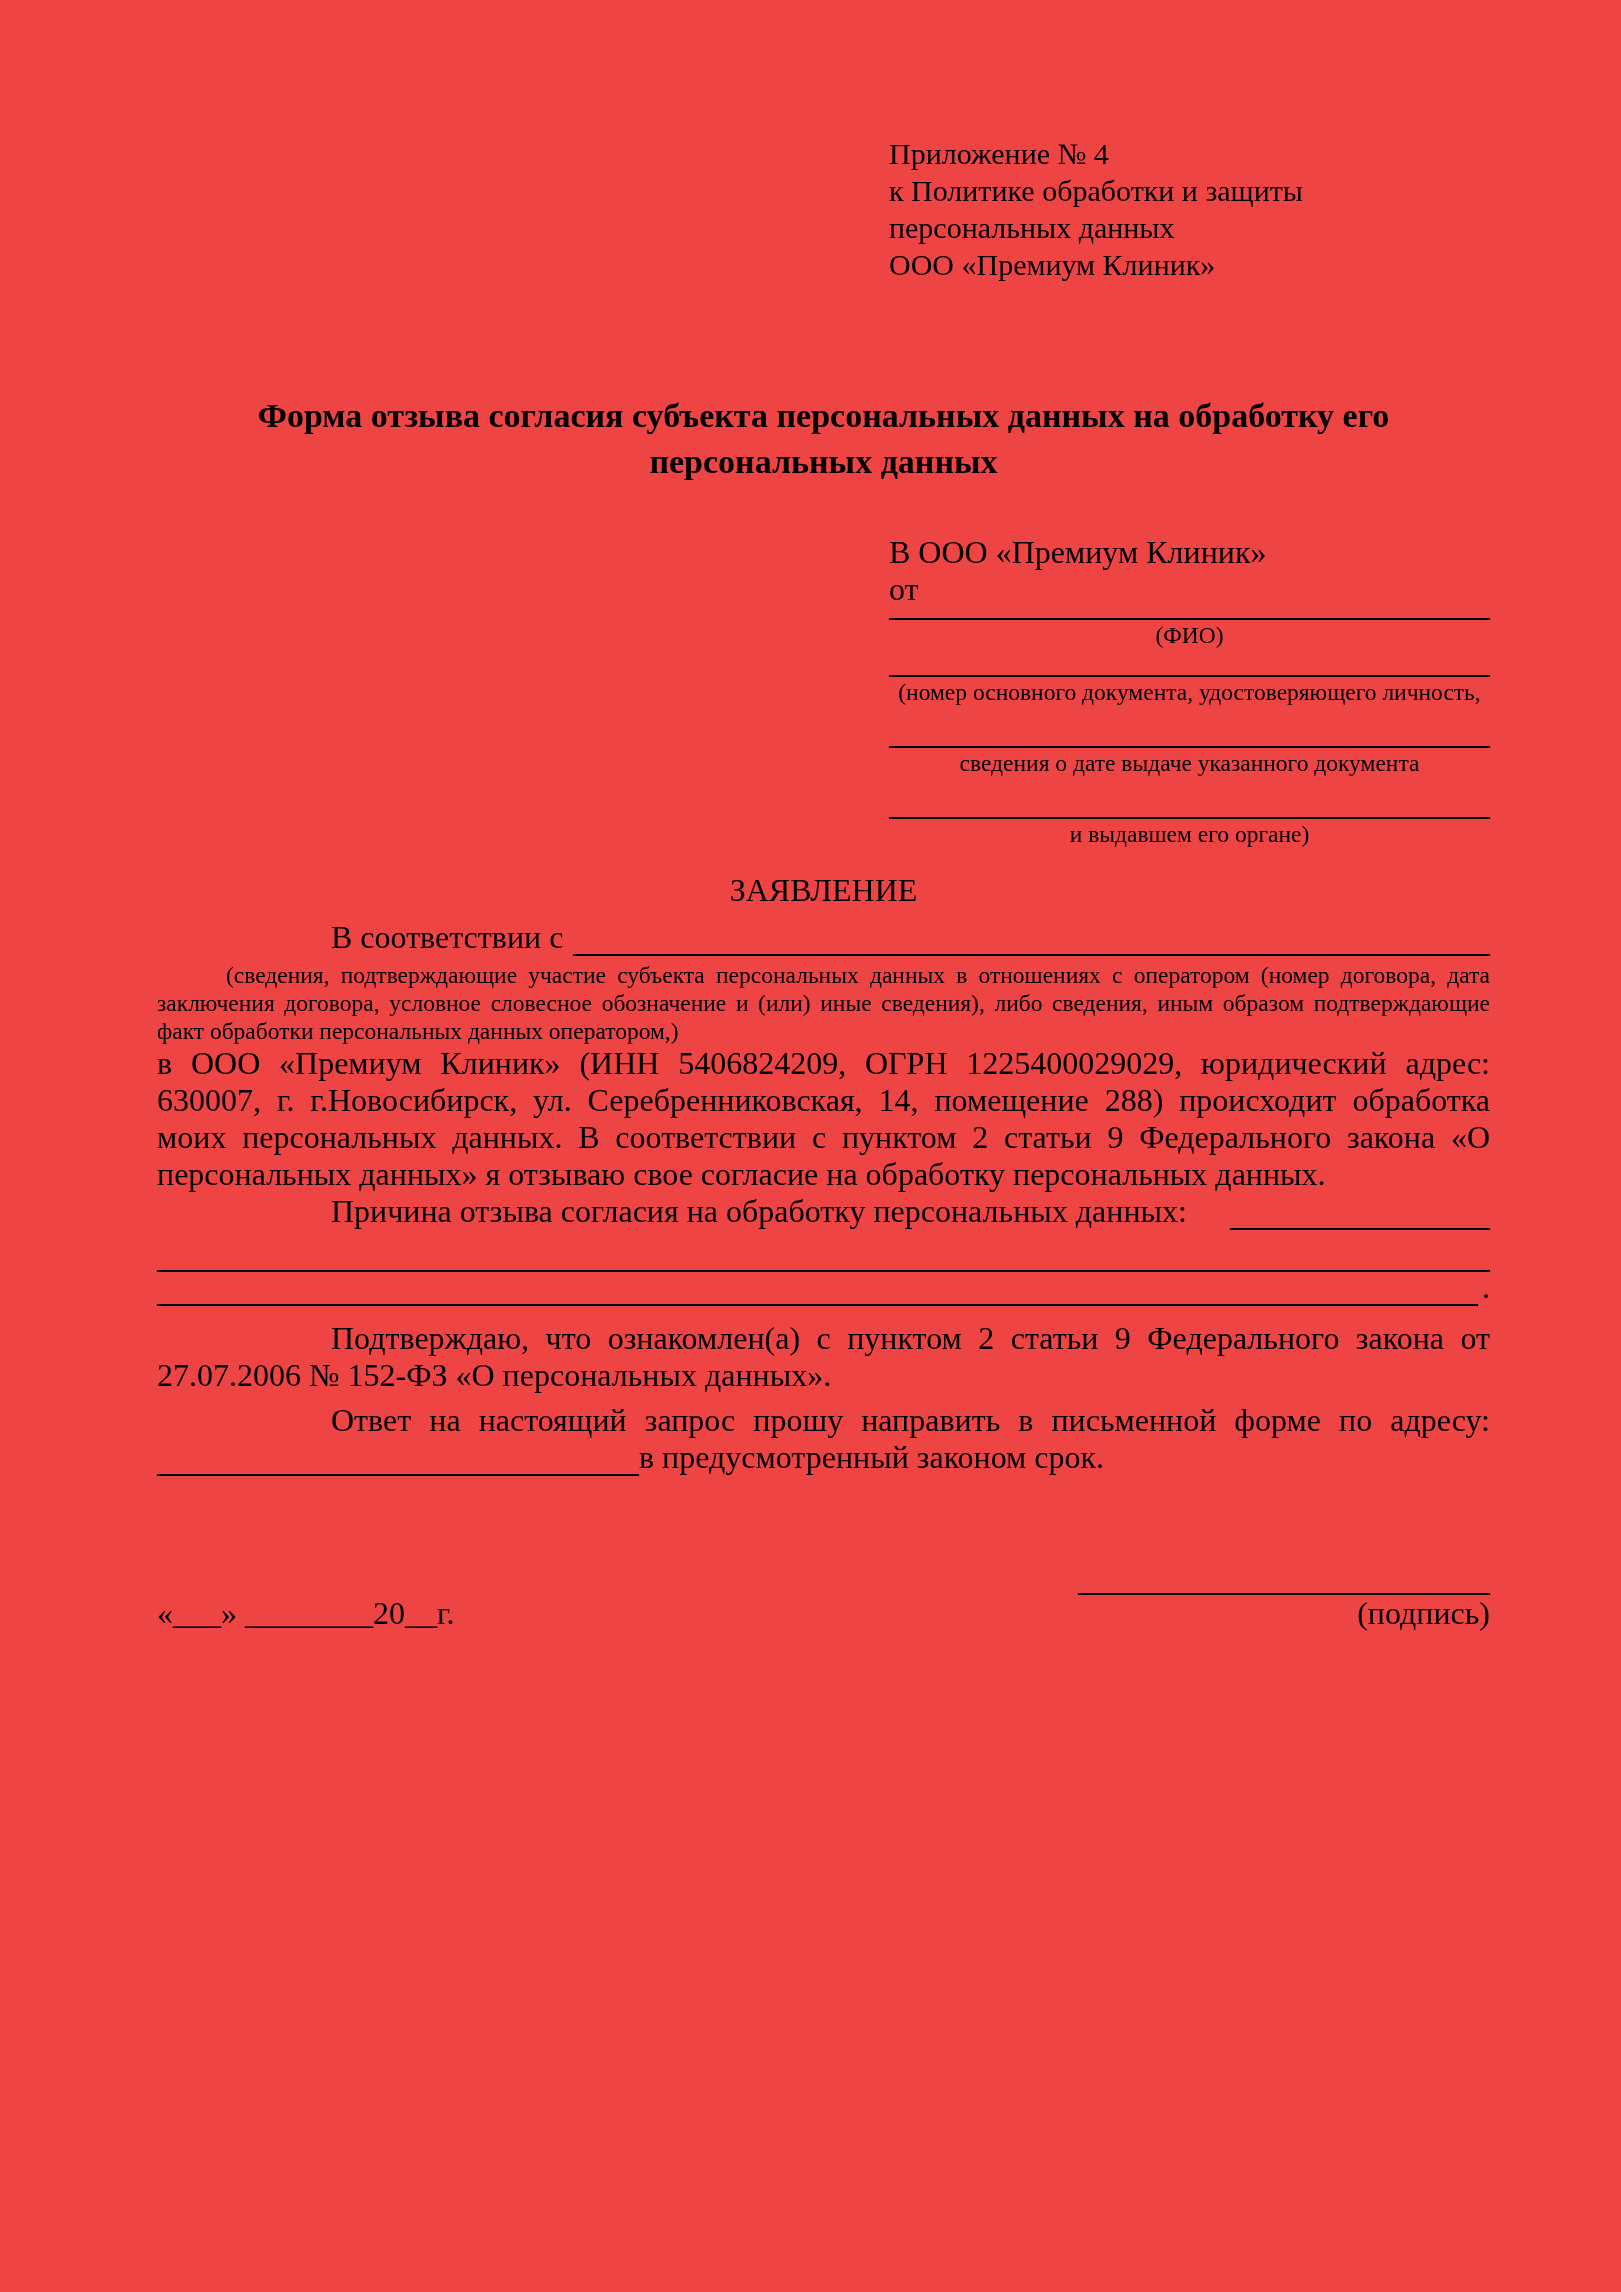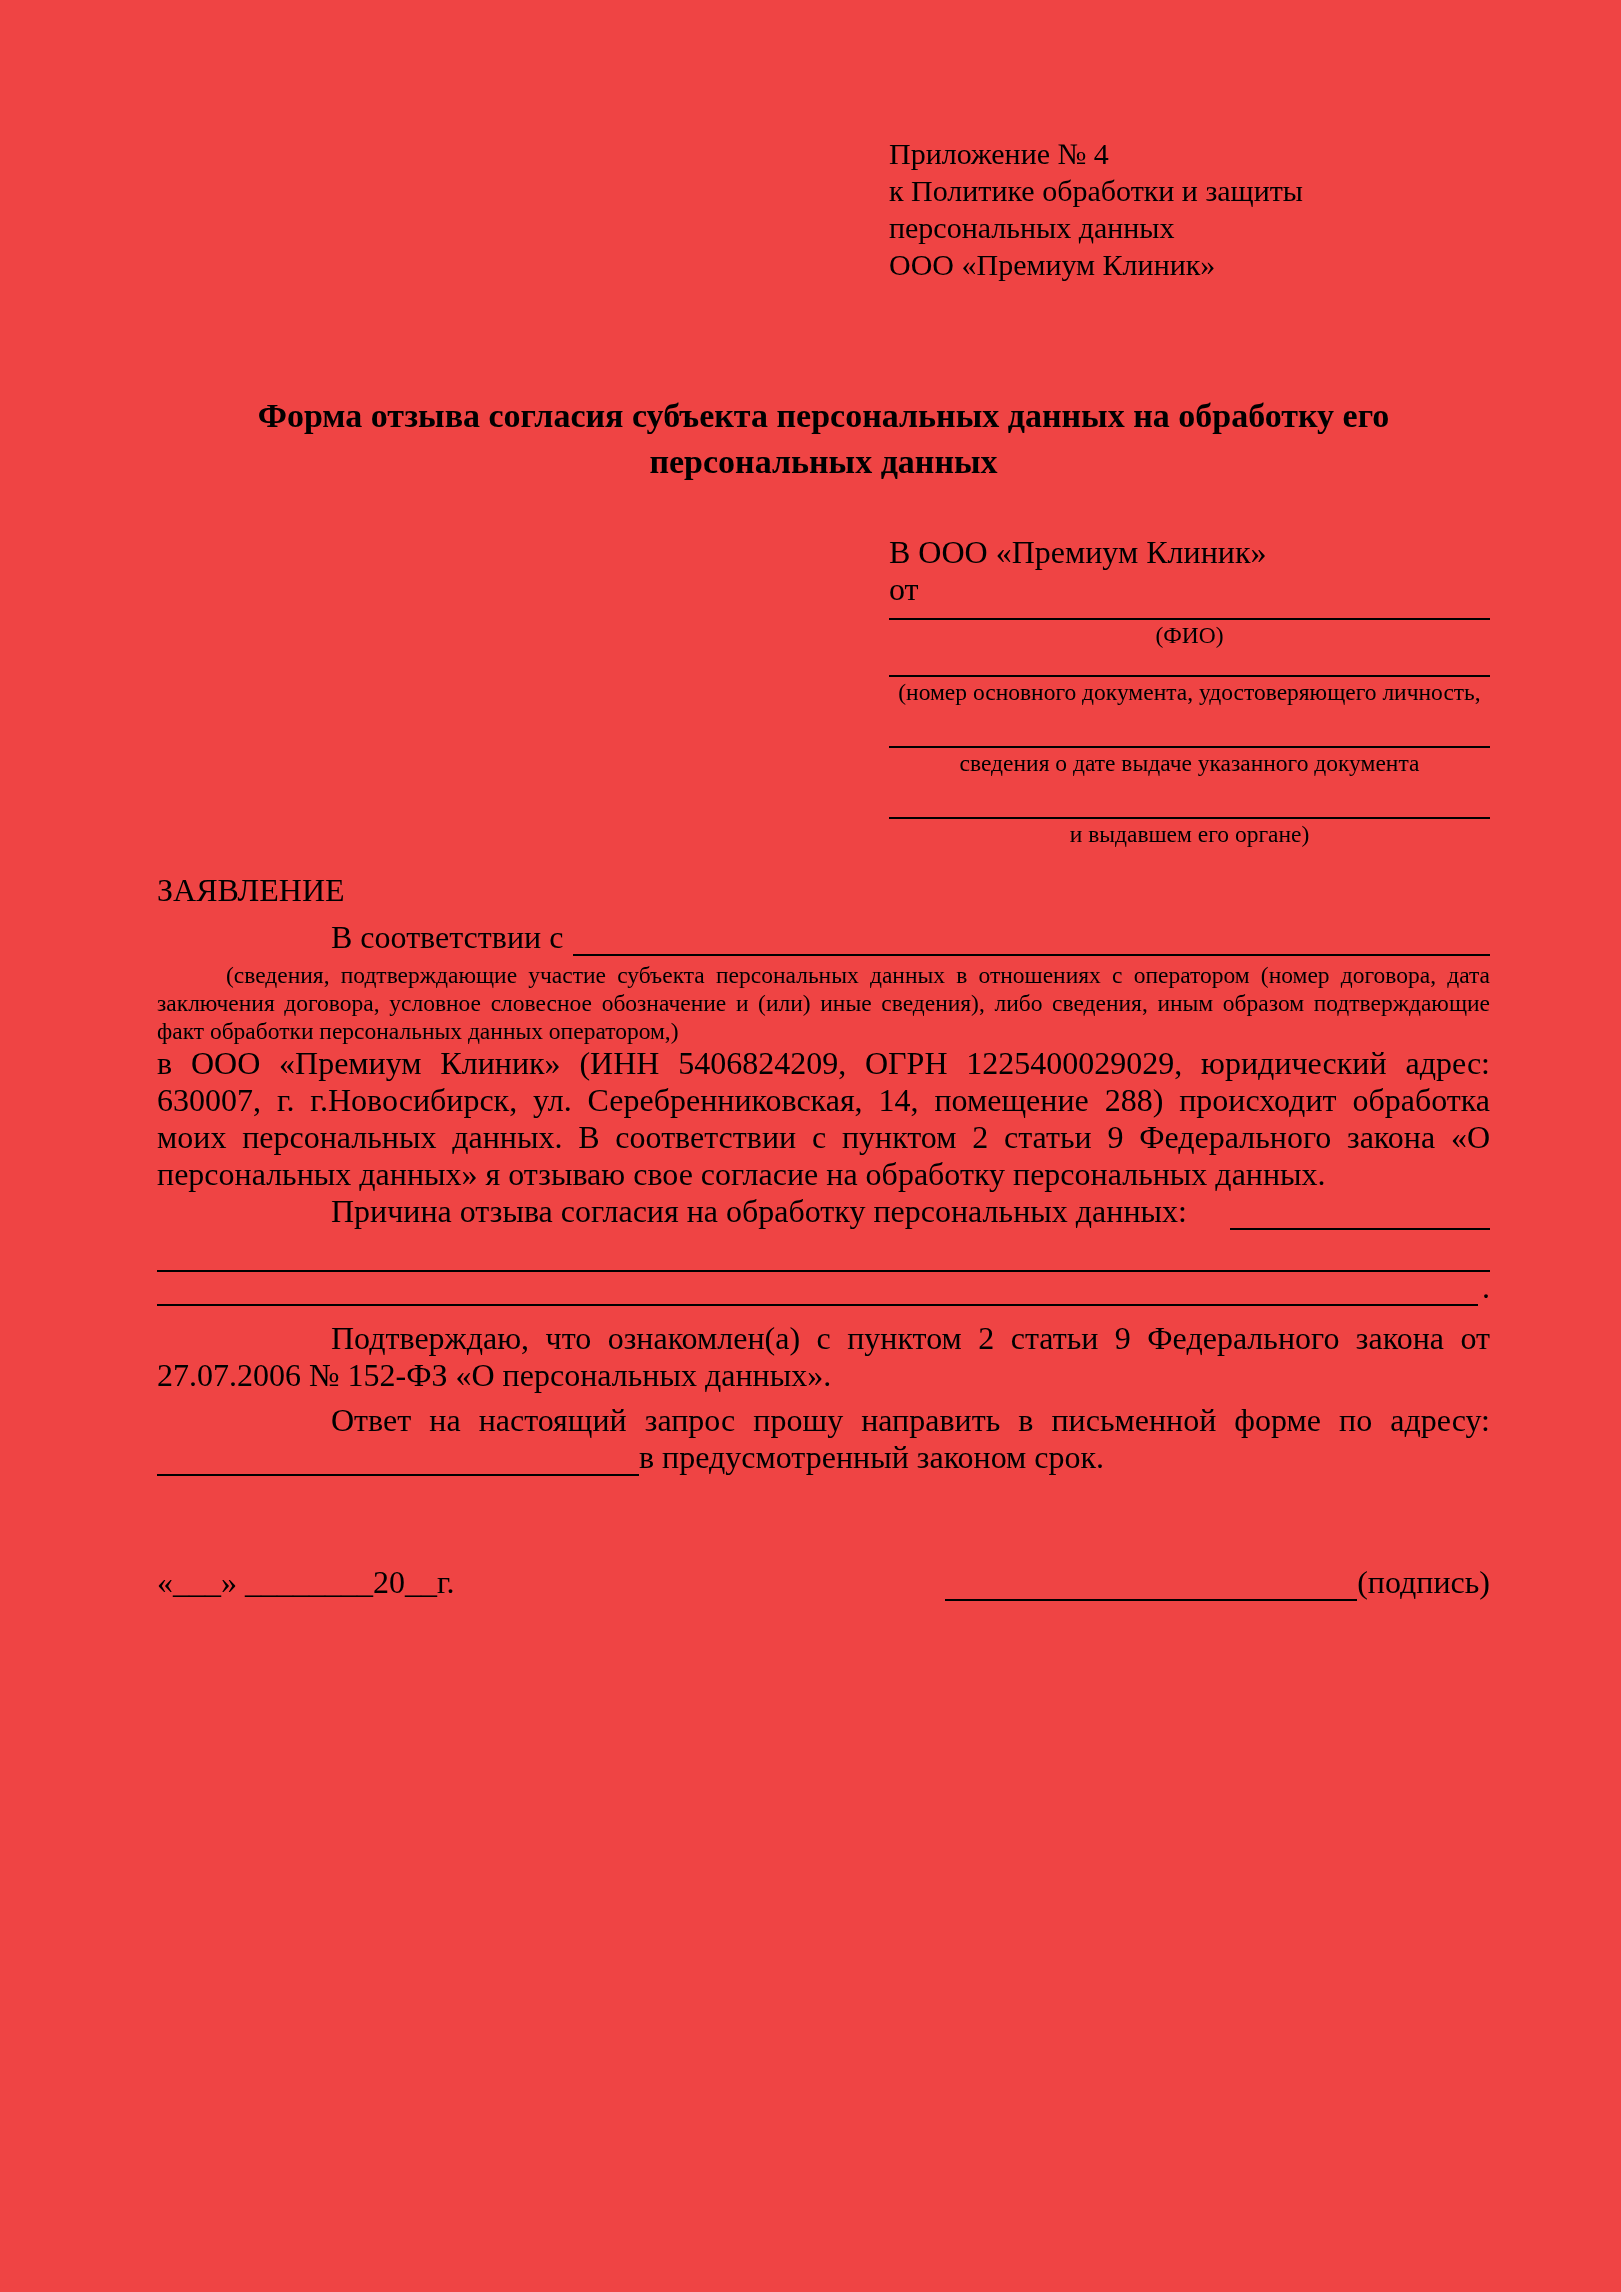--- a/index.html
+++ b/index.html
@@ -16,38 +16,38 @@
   }
   .annex{margin:135px 0 0 732px;font-size:30px;line-height:37px;}
   .title{margin:110px auto 4px;width:1255px;text-align:center;font-weight:bold;font-size:34px;line-height:46px;}
   .addressee{margin:49px 0 0 732px;width:601px;}
   .blank{border-bottom:2.9px solid #000;}
   .addr-blank1{height:9.8px;}
   .addr-blank2{height:24.5px;}
   .addr-blank3{height:38px;}
   .addr-blank4{height:38px;}
   .caption{font-size:23.5px;line-height:31px;text-align:center;}
-  .heading{margin-top:21.6px;}
+  .heading{margin-top:21.6px;text-align:center;}
   .intro{margin-top:9.8px;display:flex;padding-left:174px;}
   .intro .prefix{white-space:nowrap;}
   .fill{flex:1 1 auto;margin-left:9.8px;border-bottom:2.9px solid #000;}
   .note{margin-top:4.9px;font-size:23.5px;line-height:28px;text-align:justify;text-indent:69px;}
   .body-para{text-align:justify;}
   .reason{display:flex;padding-left:174px;gap:33px;}
   .reason .label{white-space:nowrap;}
   .blankline1{margin-top:9.8px;height:31px;border-bottom:2.9px solid #000;}
   .blankline2{display:flex;align-items:flex-end;height:34px;}
   .blankline2 .fill{margin-left:0;}
   .blankline2 .dot{padding-left:3.9px;}
   .confirm{margin-top:13.7px;text-align:justify;text-indent:174px;}
   .reply1{margin-top:7.8px;text-align:justify;text-align-last:justify;text-indent:174px;}
   .reply2{display:flex;align-items:flex-end;}
   .address-blank{width:482px;height:29px;border-bottom:2.9px solid #000;flex:0 0 auto;}
   .footer-row{margin-top:88px;display:flex;justify-content:space-between;align-items:flex-end;}
-  .sig-group{display:flex;align-items:flex-end;}
+  .sig-group{display:flex;align-items:flex-end;flex-direction:column;}
   .sig-blank{width:412px;height:29px;border-bottom:2.9px solid #000;}
 </style>
 </head>
 <body>
 
 <div class="page">
 
   <div class="annex">
     <div>Приложение № 4</div>
     <div>к Политике обработки и защиты</div>

